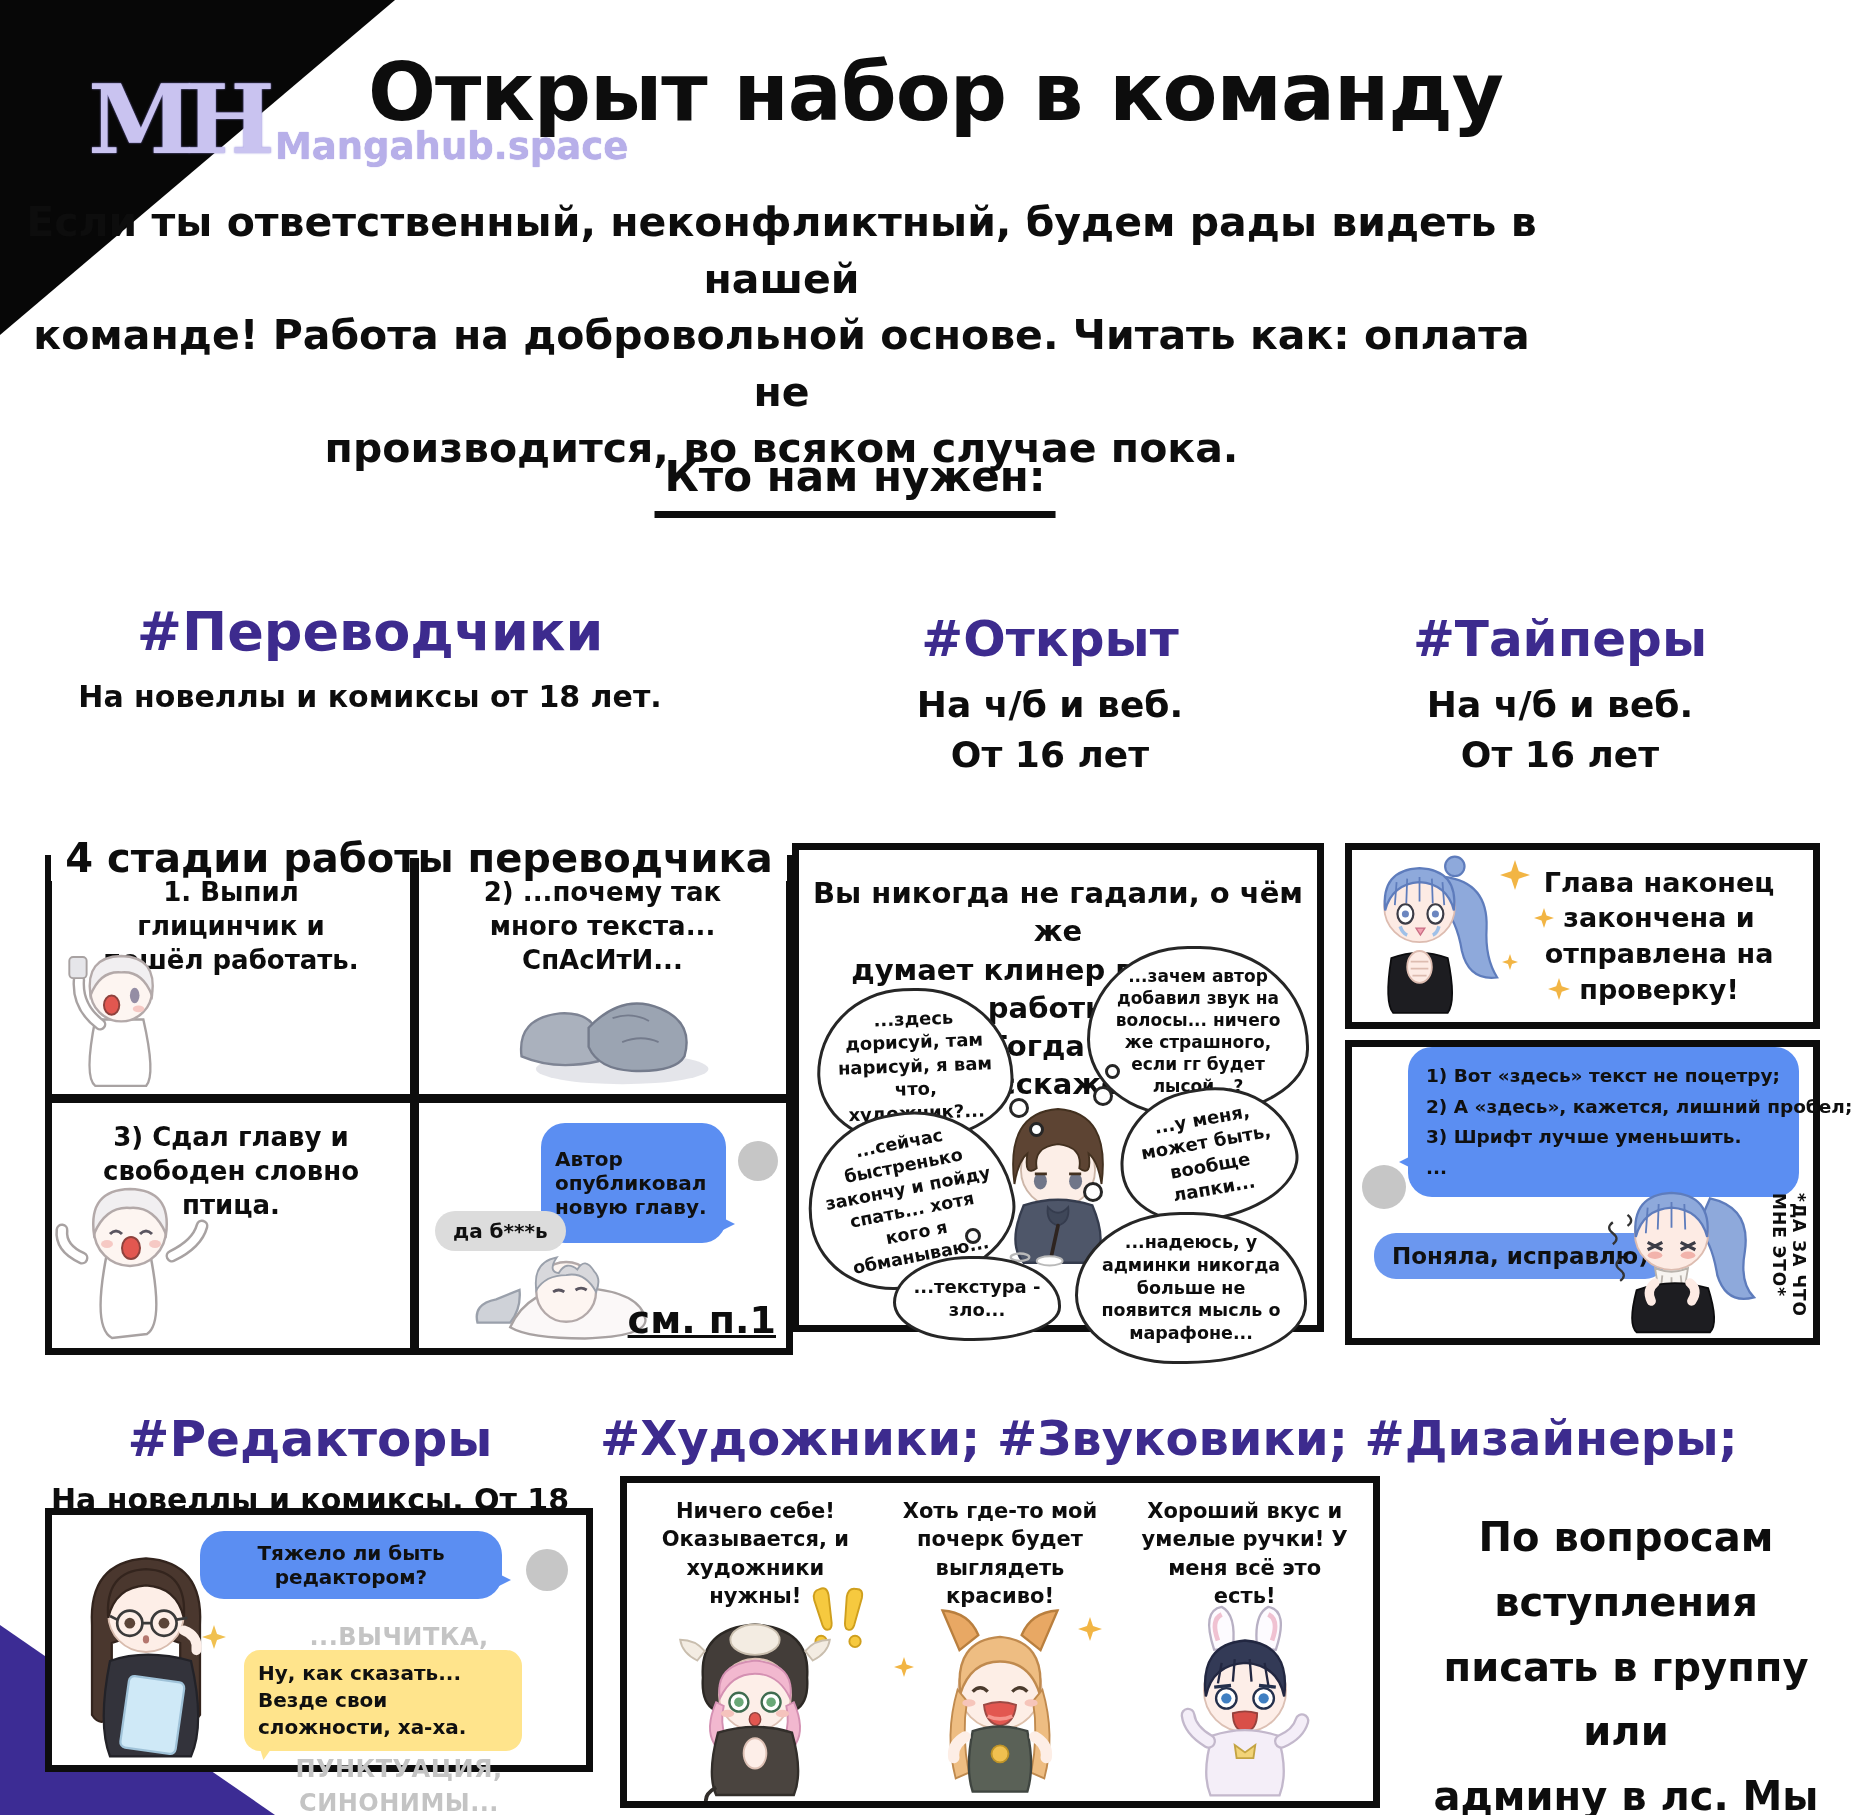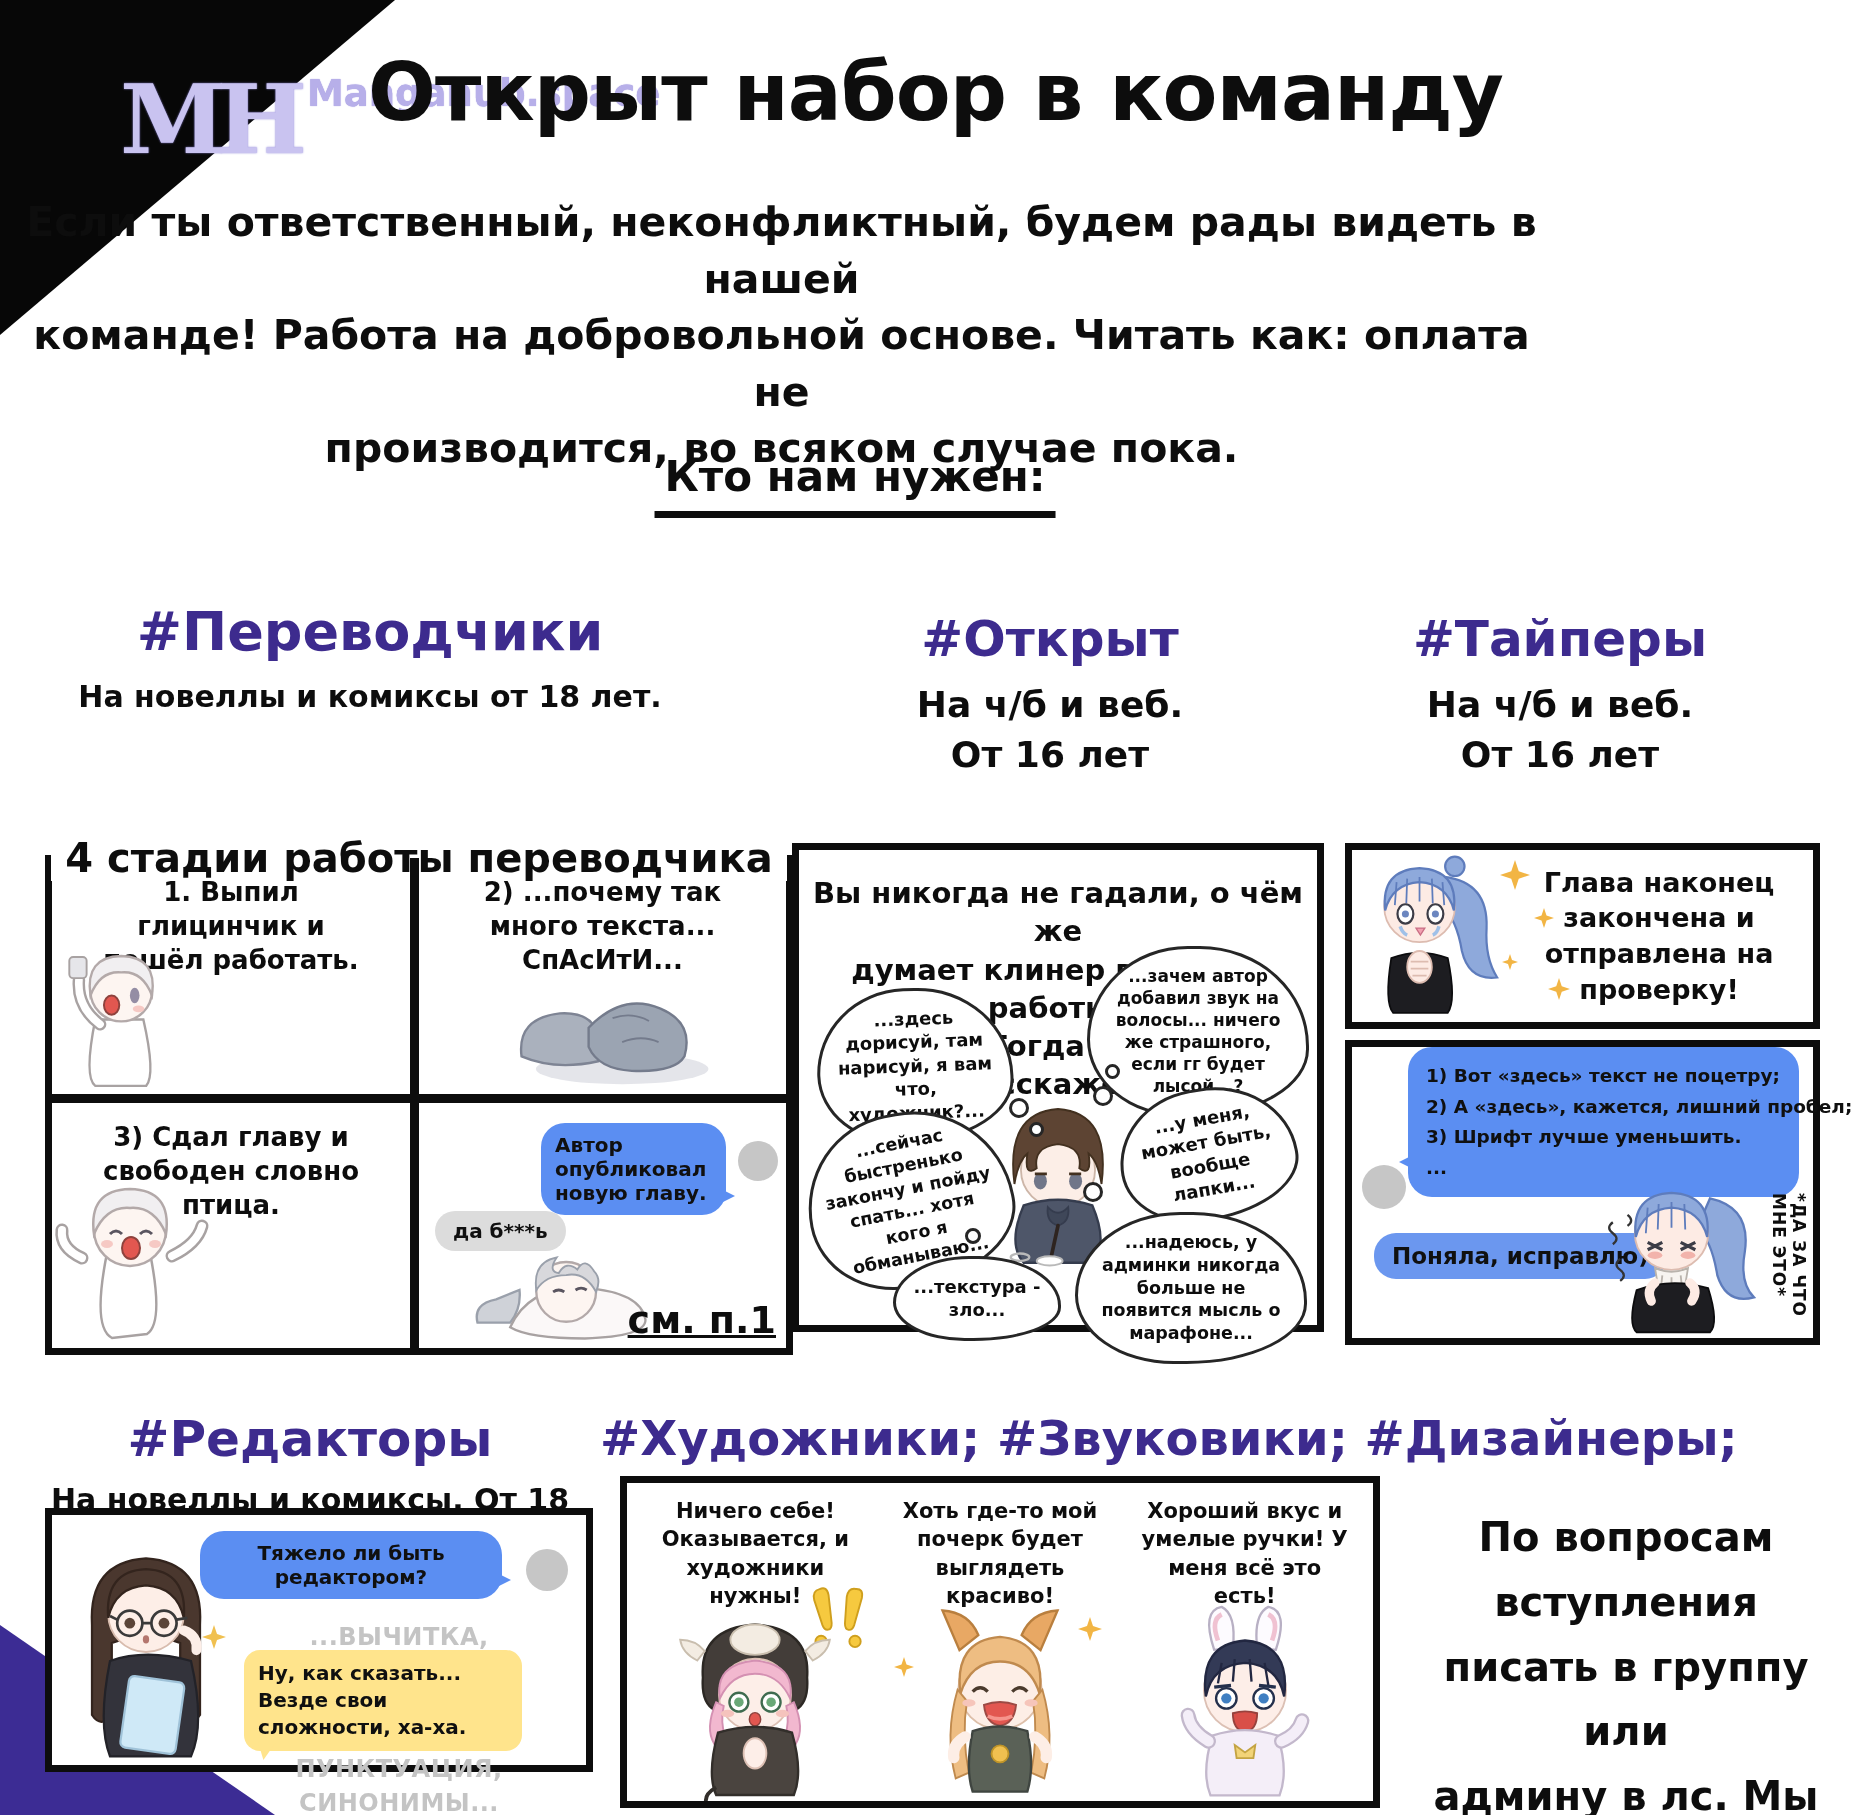--- a/index.html
+++ b/index.html
@@ -7,21 +7,21 @@
         font-family:"DejaVu Sans","Liberation Sans",sans-serif;color:#0d0d0d;}
   .abs{position:absolute;}
 
   
   .corner-tl{left:0;top:0;width:395px;height:335px;background:#070707;
              clip-path:polygon(0 0,100% 0,0 100%);}
   .corner-bl{left:0;bottom:0;width:275px;height:190px;background:#3c2c94;
              clip-path:polygon(0 0,0 100%,100% 100%);}
 
   
-  .watermark{left:88px;top:72px;display:flex;align-items:flex-start;gap:10px;margin-left:32px;}
+  .watermark{left:88px;top:72px;display:flex;align-items:flex-end;gap:10px;}
   .wm-logo{font-family:"DejaVu Serif","Liberation Serif",serif;font-size:96px;line-height:1;
            color:#c9c3f0;text-shadow:0 0 2px #8d84d8;font-weight:700;letter-spacing:-10px;}
   .wm-site{font-size:37px;font-weight:700;color:#b7afe9;text-shadow:0 0 1px #9a90dd;}
 
   
   .page-title{top:46px;left:0;right:0;text-align:center;font-size:80px;font-weight:900;letter-spacing:-1px;padding-left:8px;}
   .intro{top:194px;left:0;right:300px;text-align:center;font-size:41px;font-weight:700;line-height:1.38;}
   .who{top:452px;left:855px;transform:translateX(-50%);font-size:42px;font-weight:800;
        border-bottom:7px solid #0d0d0d;padding:0 10px 10px;white-space:nowrap;}
 
@@ -181,21 +181,21 @@
           <path d="M55 75 Q40 150 60 160 L95 156 Q112 145 98 75 Z" fill="#fff" stroke="#a8a2a2" stroke-width="2.5"></path>
           <circle cx="78" cy="52" r="36" fill="#fdf5f1" stroke="#b3a9a9" stroke-width="2.5"></circle>
           <path d="M42 56 Q36 12 78 11 Q120 12 114 56 Q102 28 78 30 Q54 28 42 56 Z" fill="#f1eff1" stroke="#b3a9a9" stroke-width="2.5"></path>
           <path d="M58 56 Q64 50 70 56 M88 56 Q94 50 100 56" stroke="#5a5560" stroke-width="3" fill="none"></path>
           <ellipse cx="79" cy="70" rx="9" ry="11" fill="#e25750" stroke="#8e423d" stroke-width="2"></ellipse>
           <ellipse cx="55" cy="66" rx="6" ry="4" fill="#f6c9c4"></ellipse>
             <ellipse cx="103" cy="66" rx="6" ry="4" fill="#f6c9c4"></ellipse>
         </svg>
       </div>
       <div class="cell">
-        <div class="bubble bubble-blue tail-r" style="top:20px;right:60px;width:185px;padding:10px 14px;font-size:20px;">Автор опубликовал новую главу.</div>
+        <div class="bubble bubble-blue tail-r" style="top:20px;right:60px;width:185px;padding:24px 14px;font-size:20px;">Автор опубликовал новую главу.</div>
         <div class="avatar" style="right:8px;top:38px;width:40px;height:40px;"></div>
         <div class="bubble bubble-gray" style="top:108px;left:16px;padding:8px 18px;font-size:20px;">да б***ь</div>
         <svg class="abs" style="left:35px;bottom:2px;" width="215" height="112" viewBox="0 0 230 120">
           <path d="M25 95 Q20 75 45 70 L70 60 Q72 80 60 95 Z" fill="#cfd2d8" stroke="#9aa0ab" stroke-width="2.5"></path>
           <path d="M60 100 Q80 55 140 58 Q200 62 205 92 Q205 110 140 112 Q80 112 60 100 Z" fill="#fbf8f8" stroke="#a8a2a2" stroke-width="2.5"></path>
           <circle cx="120" cy="62" r="32" fill="#fdf5f1" stroke="#b3a9a9" stroke-width="2.5"></circle>
           <path d="M88 60 Q84 30 110 25 Q100 40 112 42 Q120 28 132 38 Q140 24 150 40 Q158 48 152 62 Q140 40 120 44 Q98 44 88 60 Z" fill="#d8d8dc" stroke="#9aa0ab" stroke-width="2"></path>
           <path d="M106 62 Q112 58 118 62 M130 60 Q136 56 142 60" stroke="#5a5560" stroke-width="3" fill="none"></path>
         </svg>
         <div class="abs" style="right:10px;bottom:6px;font-size:38px;font-weight:800;text-decoration:underline;">см. п.1</div>

